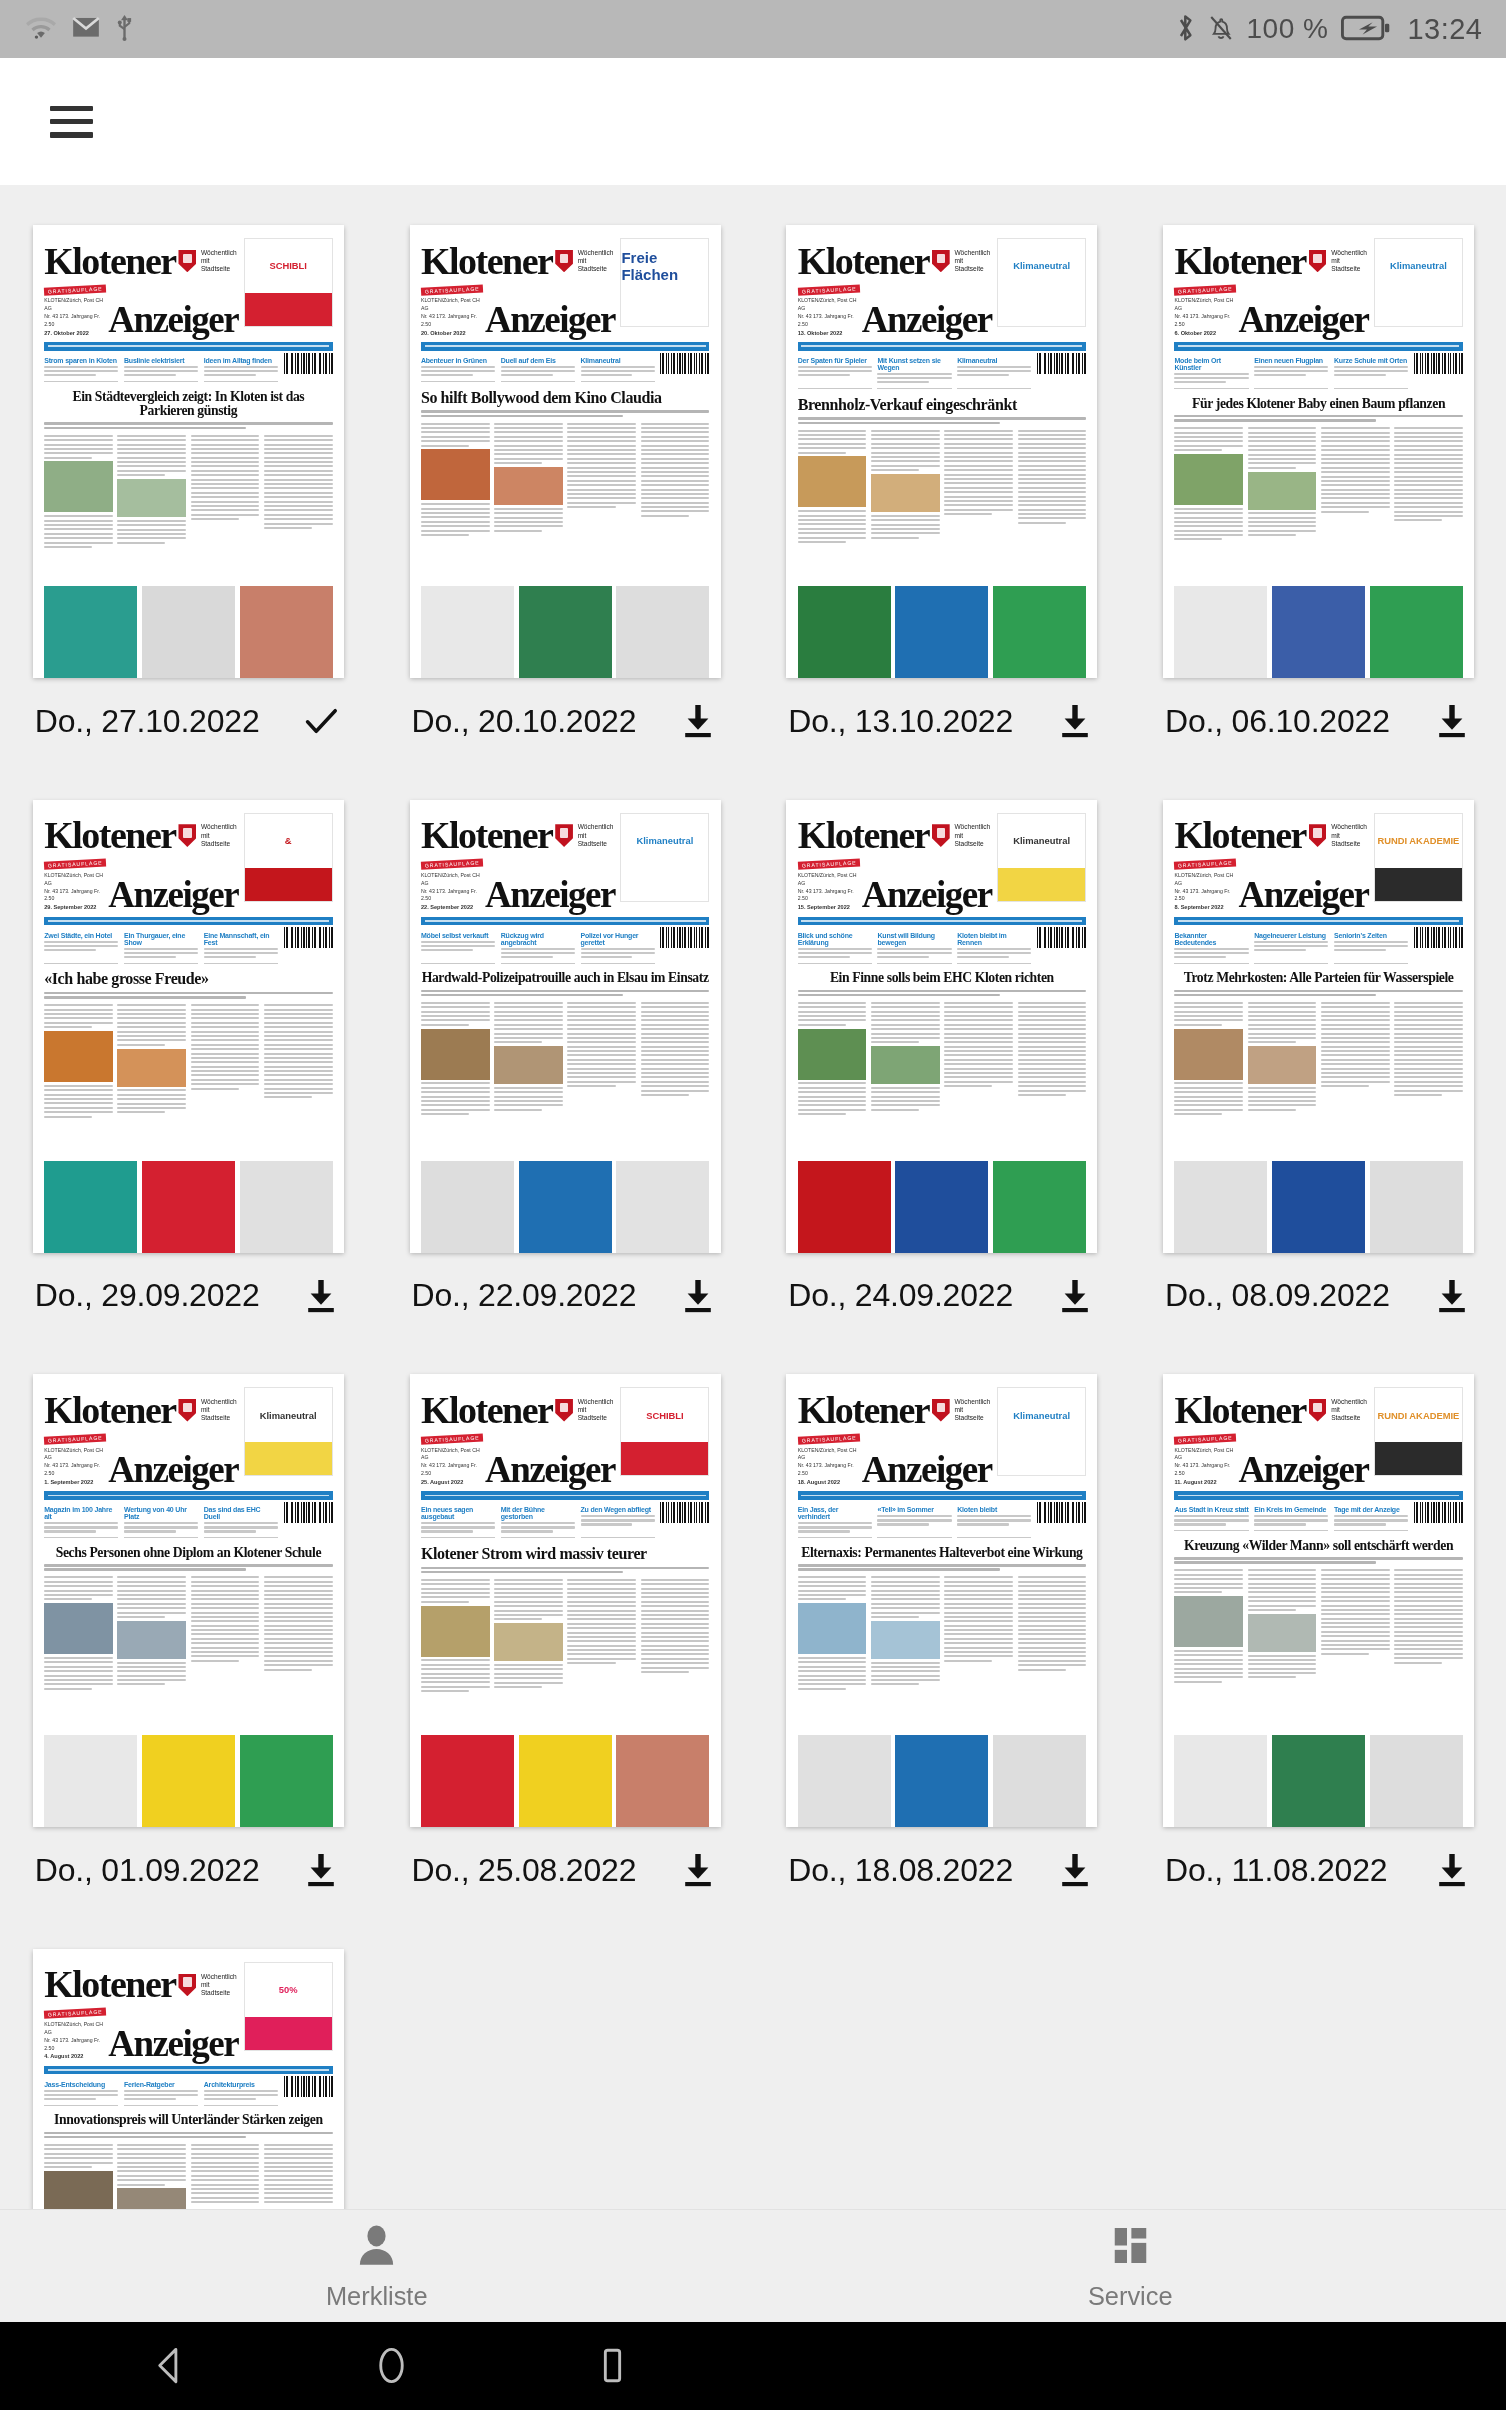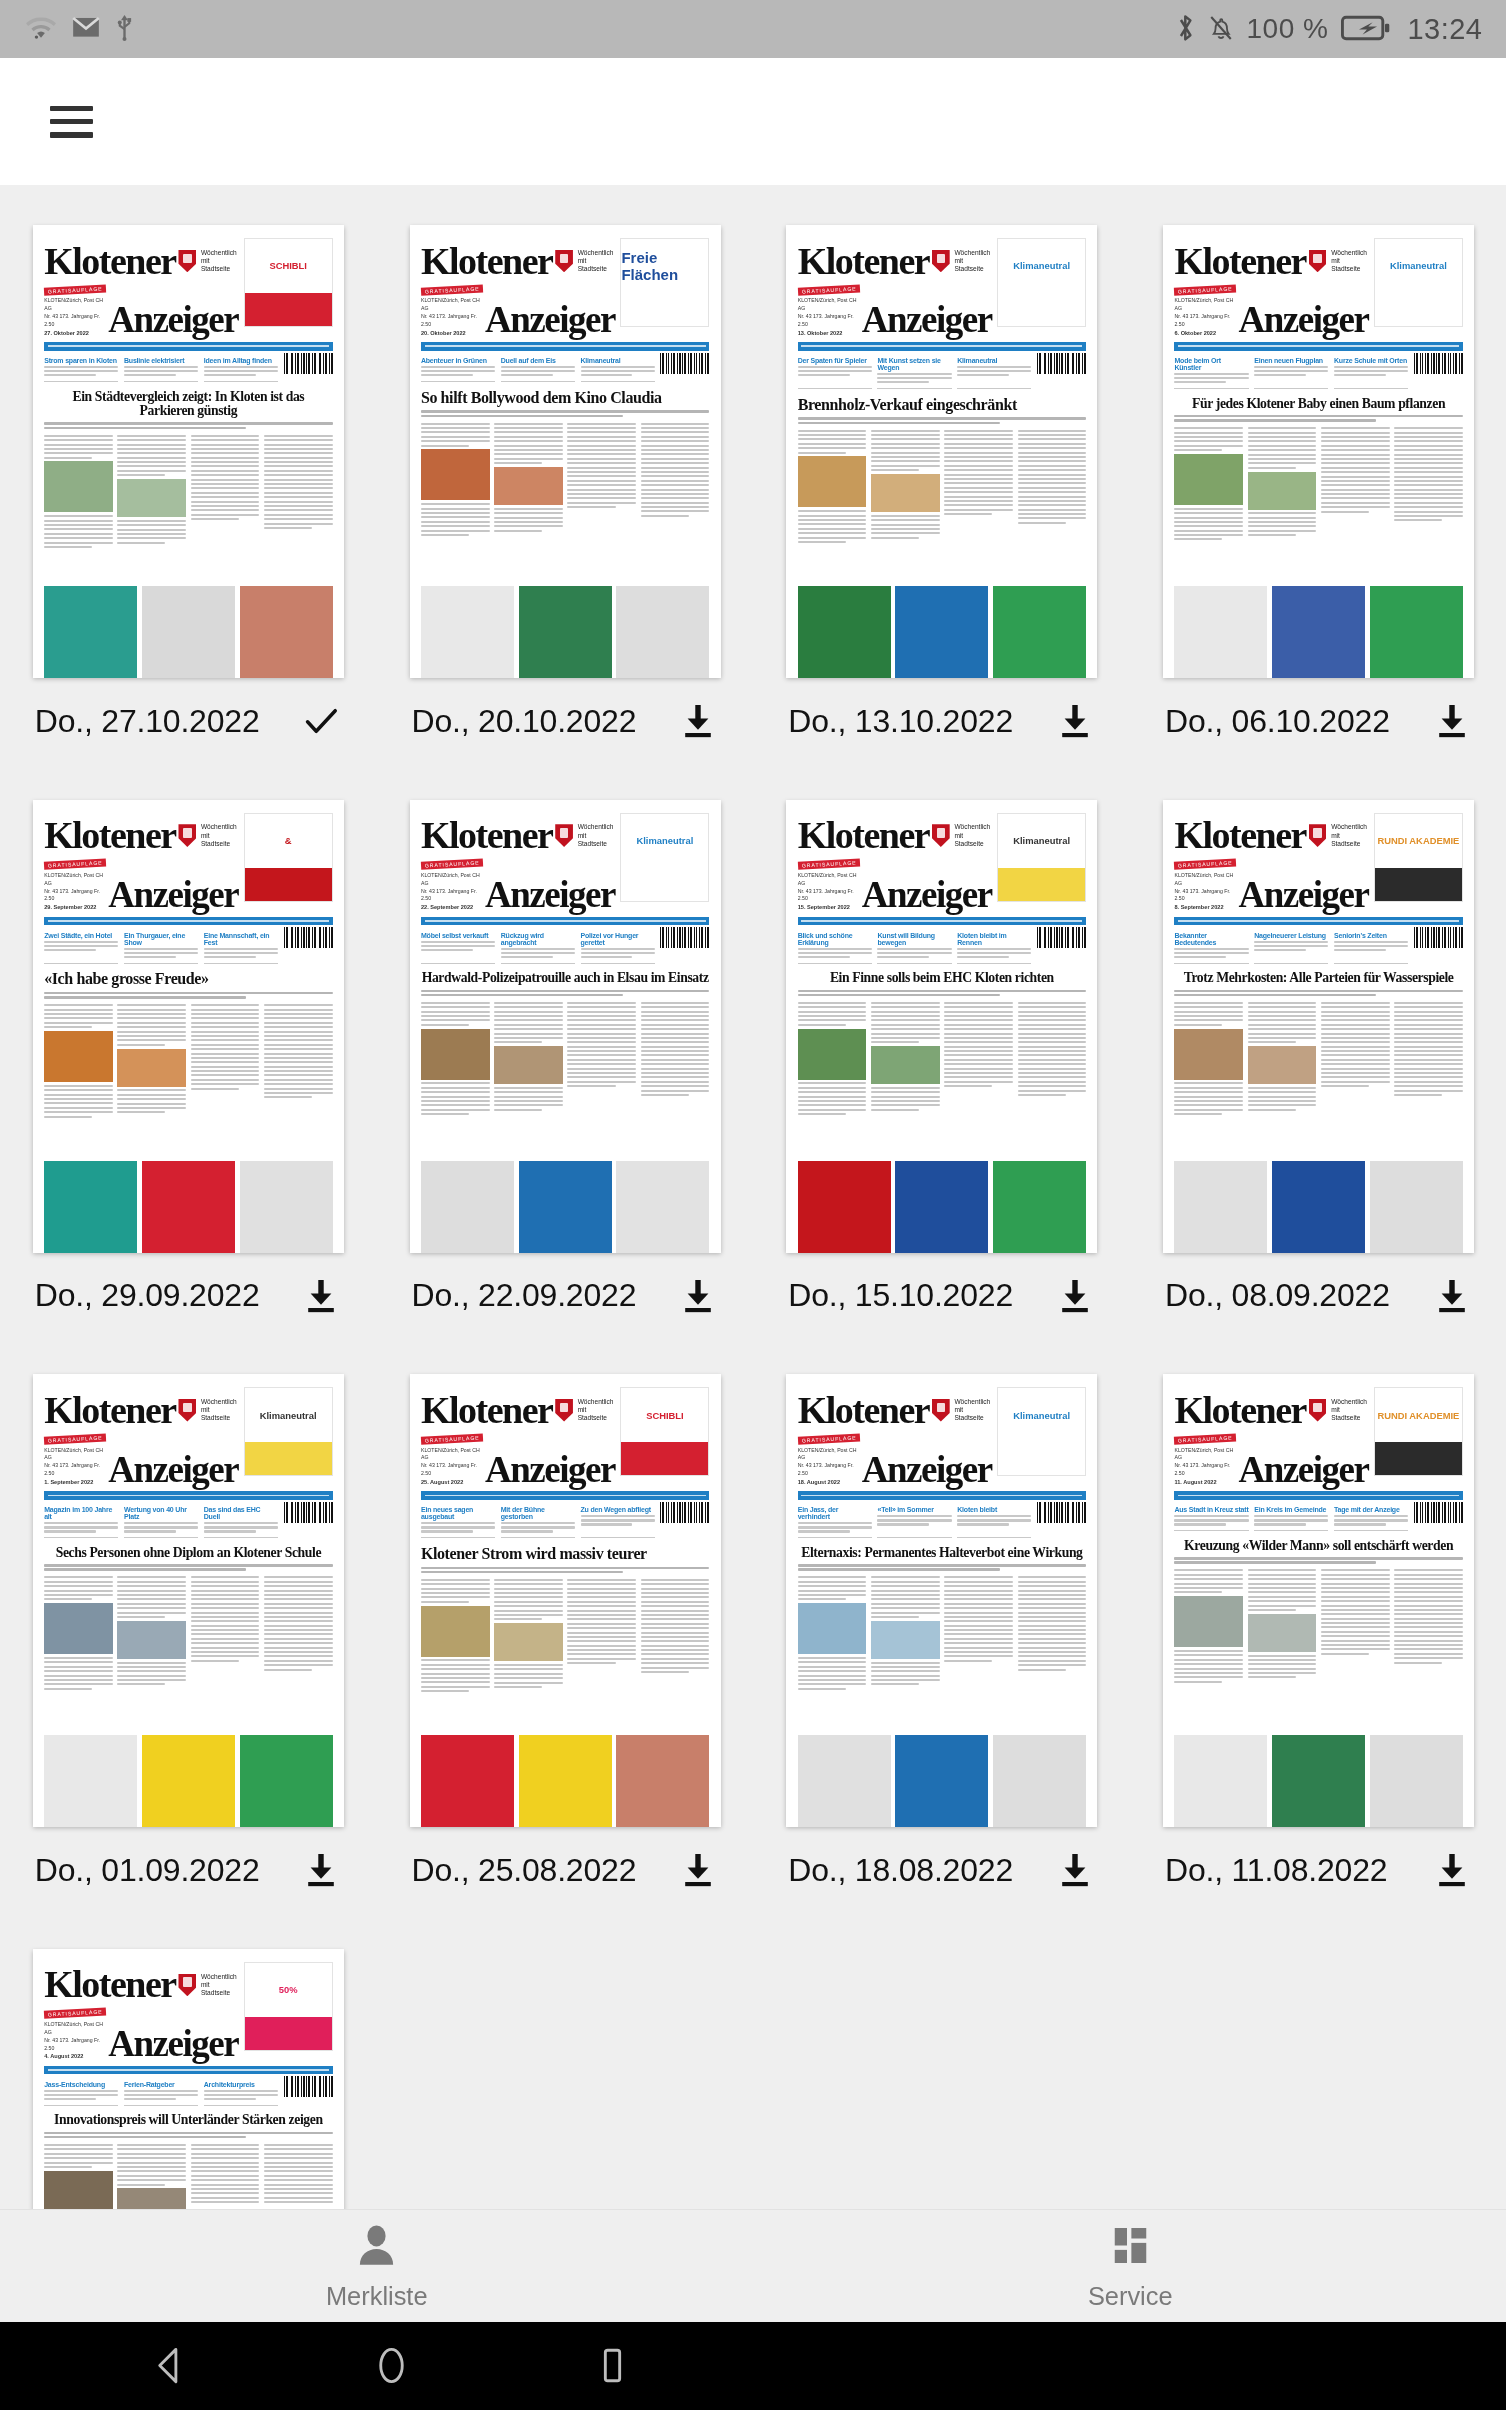--- a/index.html
+++ b/index.html
@@ -1262,21 +1262,21 @@
               </div>
             </div>
             <div class="np-foot">
               <div class="fad" style="background:#c4161c;"></div>
               <div class="fad" style="background:#1f4e9c;"></div>
               <div class="fad" style="background:#2f9e52;"></div>
             </div>
           </div>
         </div>
         <div class="caption">
-          <span class="cap-date">Do., 15.10.2022</span>
+          <span class="cap-date">Do., 24.09.2022</span>
           <span class="cap-act">
             <svg width="32" height="36" viewBox="0 0 20 22">
               <path d="M10 1v11" stroke="#111" stroke-width="3.4" stroke-linecap="butt"></path>
               <path d="M3.5 9.5L10 16.5 16.5 9.5z" fill="#111"></path>
               <rect x="2" y="18.5" width="16" height="2.6" fill="#111"></rect>
             </svg>
           </span>
         </div>
       </div>
       <div class="cell">

